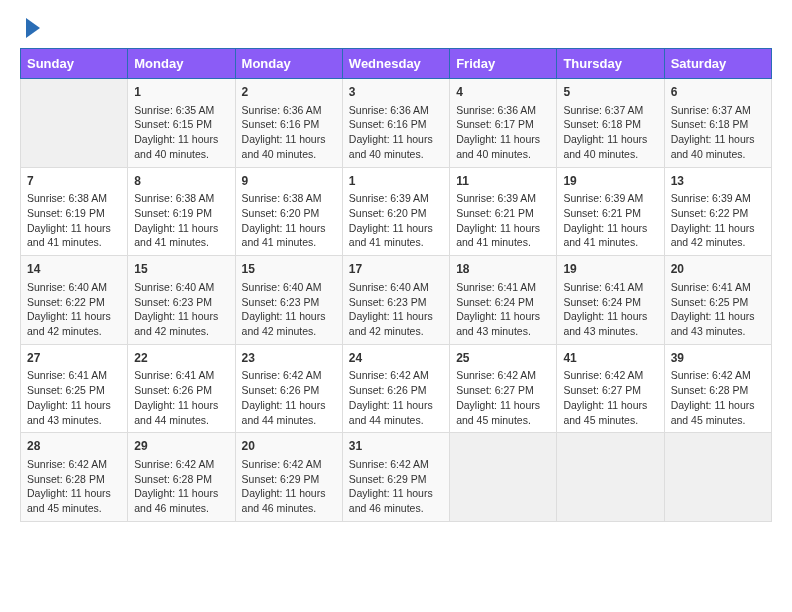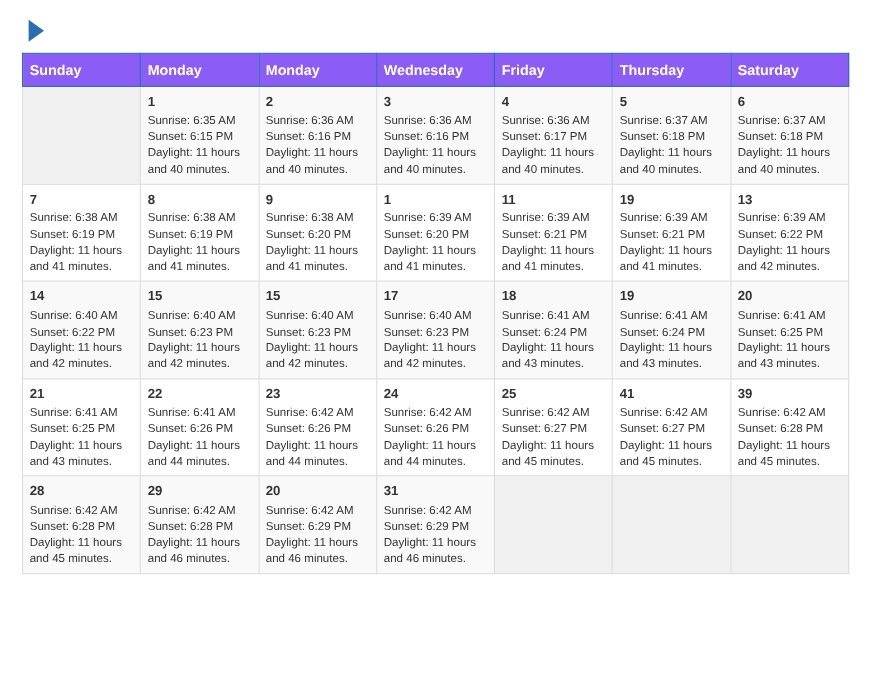--- a/index.html
+++ b/index.html
@@ -251,21 +251,21 @@
         </td>
         <td>
           <span class="day-number">20</span>
           <div>Sunrise: 6:41 AM</div>
           <div>Sunset: 6:25 PM</div>
           <div>Daylight: 11 hours and 43 minutes.</div>
         </td>
       </tr>
       <tr>
         <td>
-          <span class="day-number">21</span>
+          <span class="day-number">27</span>
           <div>Sunrise: 6:41 AM</div>
           <div>Sunset: 6:25 PM</div>
           <div>Daylight: 11 hours and 43 minutes.</div>
         </td>
         <td>
           <span class="day-number">22</span>
           <div>Sunrise: 6:41 AM</div>
           <div>Sunset: 6:26 PM</div>
           <div>Daylight: 11 hours and 44 minutes.</div>
         </td>

